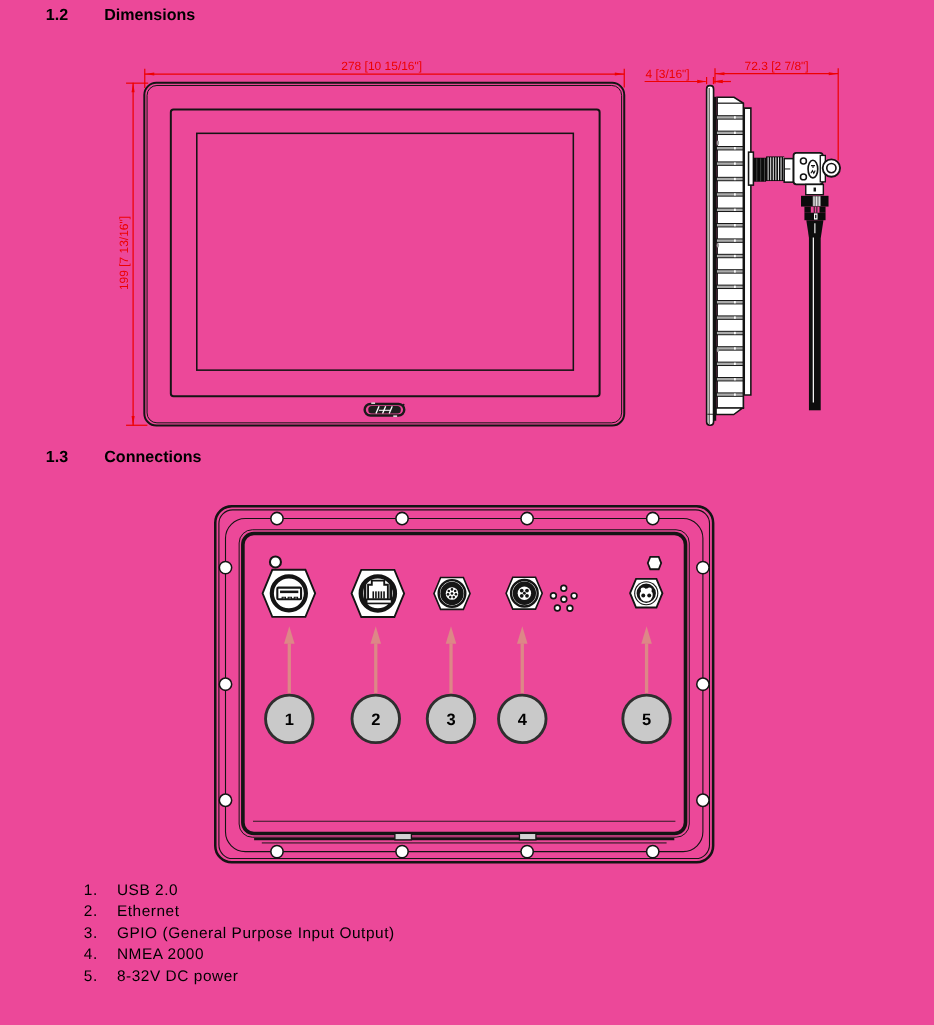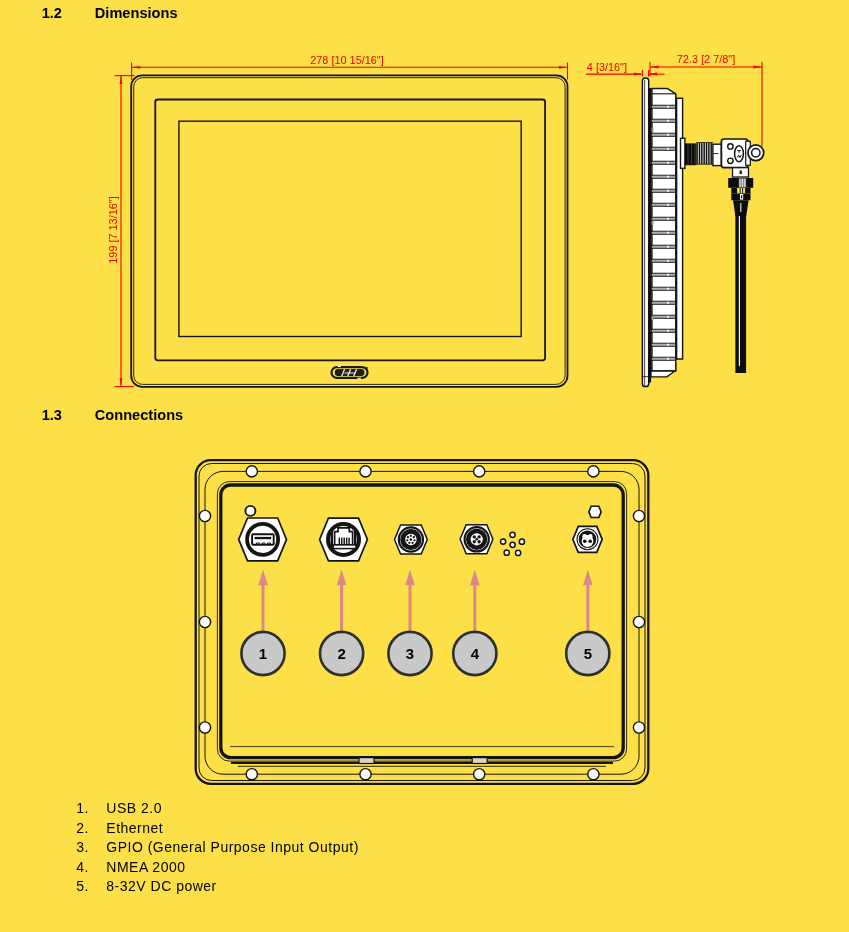--- a/index.html
+++ b/index.html
@@ -1,17 +1,17 @@
 <!DOCTYPE html>
 <html><head>
 <meta charset="utf-8">
 <title>Dimensions and Connections</title>
 <style>
   html,body{margin:0;padding:0;background:#ffffff;}
-  #page{position:relative;width:849px;height:932px;background:#fde047;overflow:hidden;will-change:transform;
+  #page{position:relative;width:849px;height:932px;background:#ec4899;overflow:hidden;will-change:transform;
         font-family:"Liberation Sans", sans-serif;}
   svg{position:absolute;left:0;top:0;}
   text{font-family:"Liberation Sans", sans-serif;}
 </style>
 </head>
 <body>
 <div id="page">
 <svg width="849" height="932" viewBox="0 0 849 932">
 
   <text x="41.7" y="18.2" font-size="14.6" font-weight="bold" fill="#000">1.2</text>

